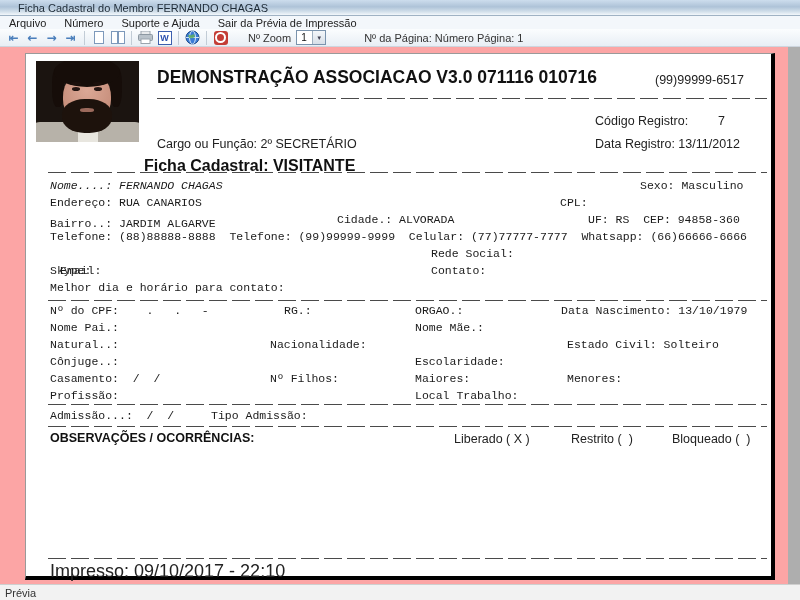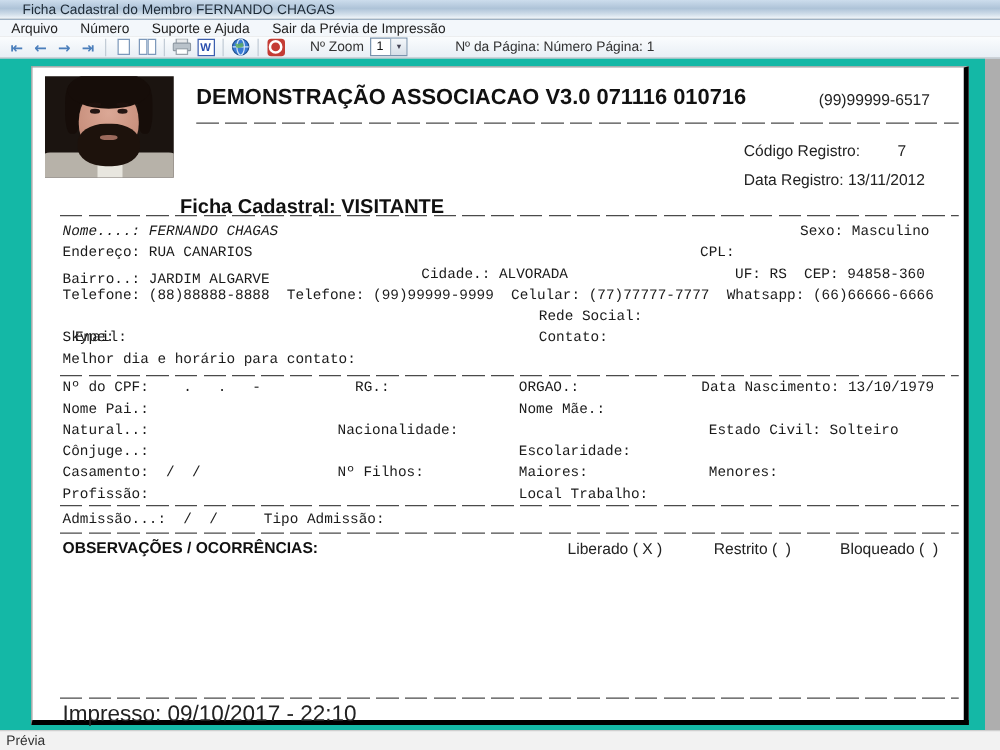--- a/index.html
+++ b/index.html
@@ -34,21 +34,21 @@
   .zoom-label{font-size:11px;color:#333;margin-left:18px;white-space:pre;}
   .zoom-dd{margin-left:5px;width:30px;height:15px;border:1px solid #7a93ad;background:#fff;
     display:flex;align-items:center;box-sizing:border-box;}
   .zoom-dd .val{flex:1;font-size:10px;color:#111;padding-left:4px;}
   .zoom-dd .arr{width:12px;height:13px;background:linear-gradient(#f4f7fa,#d7dfe8);
     border-left:1px solid #9fb0c0;display:flex;align-items:center;justify-content:center;
     font-size:6px;color:#445;}
   .pageinfo{font-size:11px;color:#333;margin-left:38px;white-space:pre;}
 
   
-  .preview{position:absolute;left:0;top:47px;width:788px;height:537px;background:#14b8a6;}
+  .preview{position:absolute;left:0;top:47px;width:788px;height:537px;background:#fca5a5;}
   .page{position:absolute;left:25px;top:6px;width:745px;height:522px;background:#fff;
     border-left:1px solid #9a9a9a;border-top:1px solid #9a9a9a;
     border-right:4px solid #000;border-bottom:4px solid #000;box-sizing:content-box;}
 
   .abs{position:absolute;white-space:pre;}
   .hdr-title{font-size:17.5px;font-weight:bold;color:#111;}
   .hdr-phone{font-size:12.5px;color:#222;}
   .hdr-sub{font-size:16px;font-weight:bold;color:#111;}
   .hdr-small{font-size:12.5px;color:#222;}
   .dashline{position:absolute;height:1px;
@@ -177,20 +177,21 @@
         <div class="eyeL"></div>
           <div class="eyeR"></div>
         <div class="beard"></div>
           <div class="mouthgap"></div>
       </div>
 
       <div class="abs hdr-title" style="left:131px;top:13px;">DEMONSTRAÇÃO ASSOCIACAO V3.0 071116 010716</div>
       <div class="abs hdr-phone" style="left:629px;top:19px;">(99)99999-6517</div>
       <div class="dashline" style="left:131px;right:4px;top:44px;"></div>
       <div class="abs hdr-sub" style="left:118px;top:57px;margin-top:46px;">Ficha Cadastral: VISITANTE</div>
+      <div class="abs hdr-small" style="left:131px;top:83px;">Cargo ou Função: 2º SECRETÁRIO</div>
       <div class="abs hdr-small" style="left:569px;top:60px;">Código Registro:</div>
       <div class="abs hdr-small" style="left:692px;top:60px;">7</div>
       <div class="abs hdr-small" style="left:569px;top:83px;">Data Registro: 13/11/2012</div>
 
       <div class="dashline" style="left:22px;right:4px;top:118px;"></div>
 
       <span class="m" style="left:24px;top:125px;font-style:italic;">Nome....: FERNANDO CHAGAS</span>
       <span class="m" style="left:614px;top:125px;">Sexo: Masculino</span>
       <span class="m" style="left:24px;top:142px;">Endereço: RUA CANARIOS</span>
       <span class="m" style="left:534px;top:142px;">CPL:</span>

